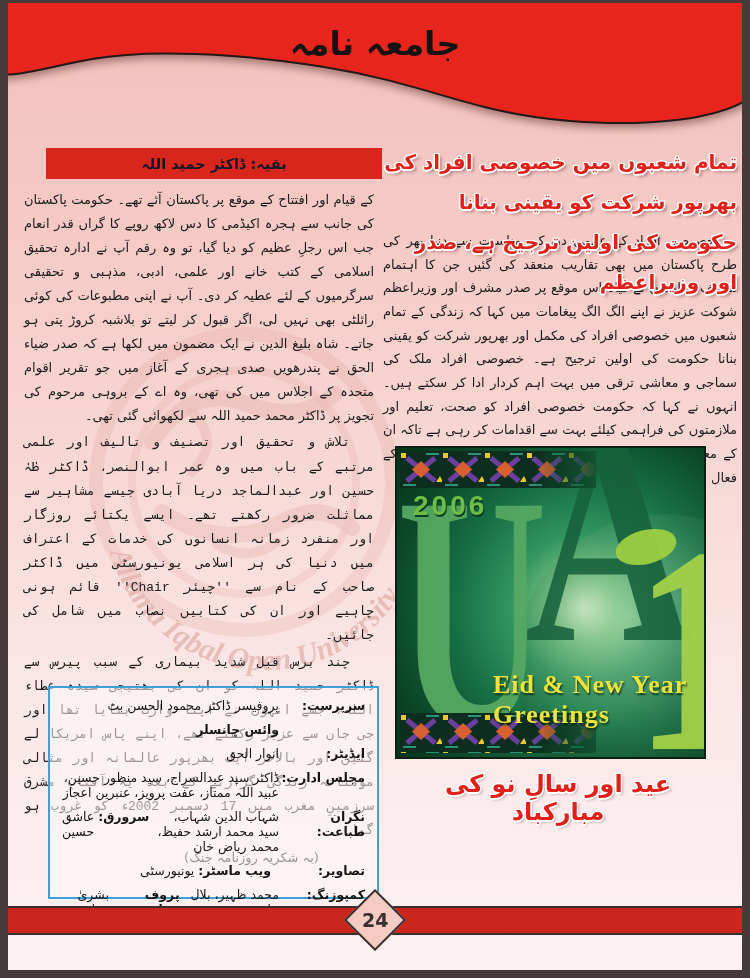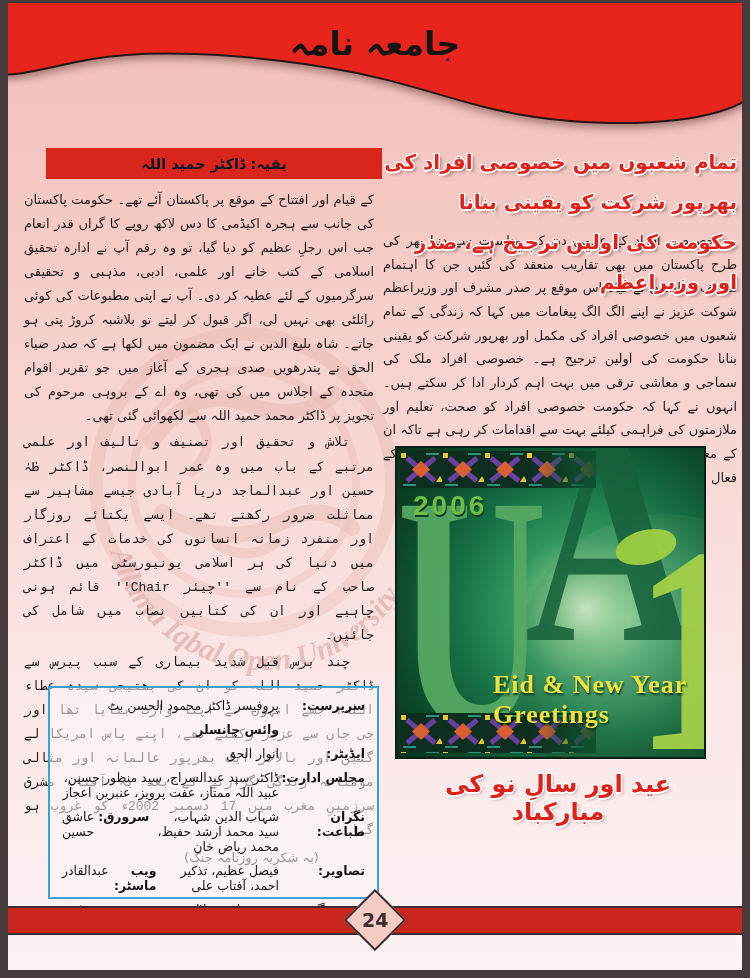--- a/index.html
+++ b/index.html
@@ -161,23 +161,22 @@
       <span class="val">ڈاکٹر سید عبدالسراج، سید منظور حسین، عبید اللہ ممتاز، عفت پرویز، عنبرین اعجاز</span>
     </div>
     <div class="staff-row">
       <span class="lbl">نگران طباعت:</span>
       <span class="val">شہاب الدین شہاب، سید محمد ارشد حفیظ، محمد ریاض خان</span>
       <span class="lbl2">سرورق:</span>
       <span class="val2">عاشق حسین</span>
     </div>
     <div class="staff-row">
       <span class="lbl">تصاویر:</span>
-      <span class="val">فیصل عظیم، تذکیر احمد، آفتاب علی</span>
       <span class="lbl2">ویب ماسٹر:</span>
-      <span class="val2">عبدالقادر</span>
+      <span class="val2">یونیورسٹی</span>
     </div>
     <div class="staff-row">
       <span class="lbl">کمپوزنگ:</span>
       <span class="val">محمد ظہیر، بلال جان</span>
       <span class="lbl2">پروف خوانی:</span>
       <span class="val2">بشریٰ بتول</span>
     </div>
   </div>
 
   <div class="headline">

